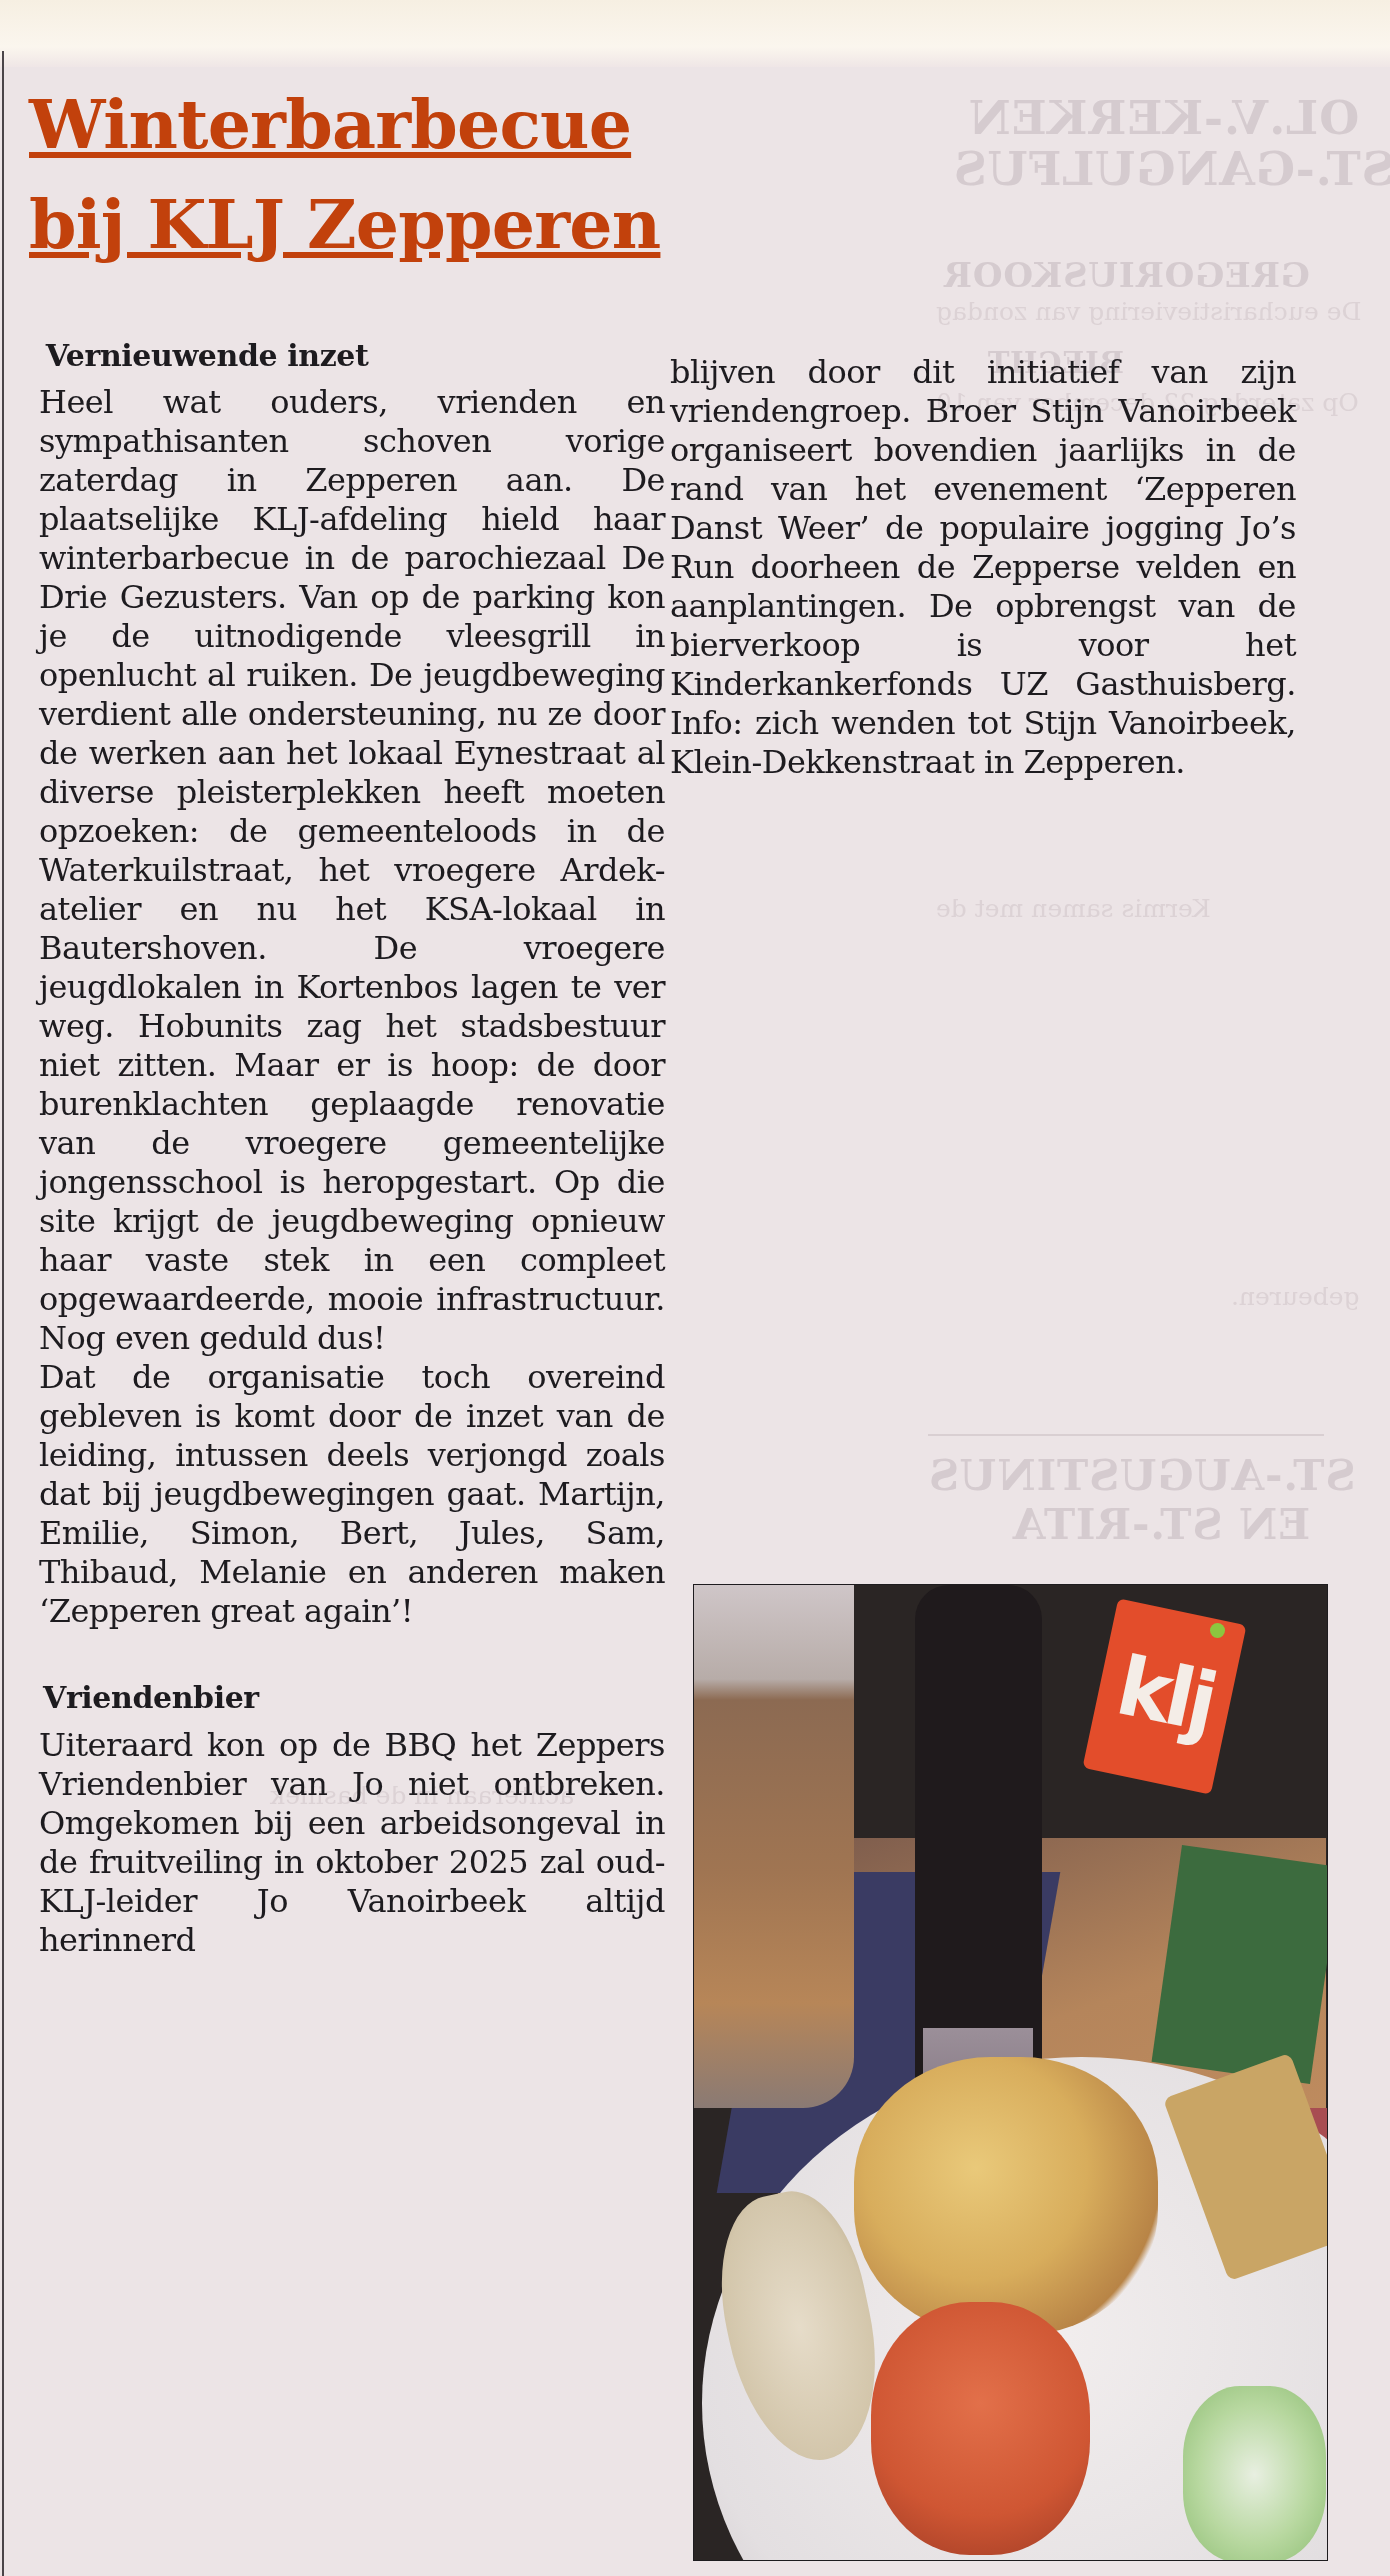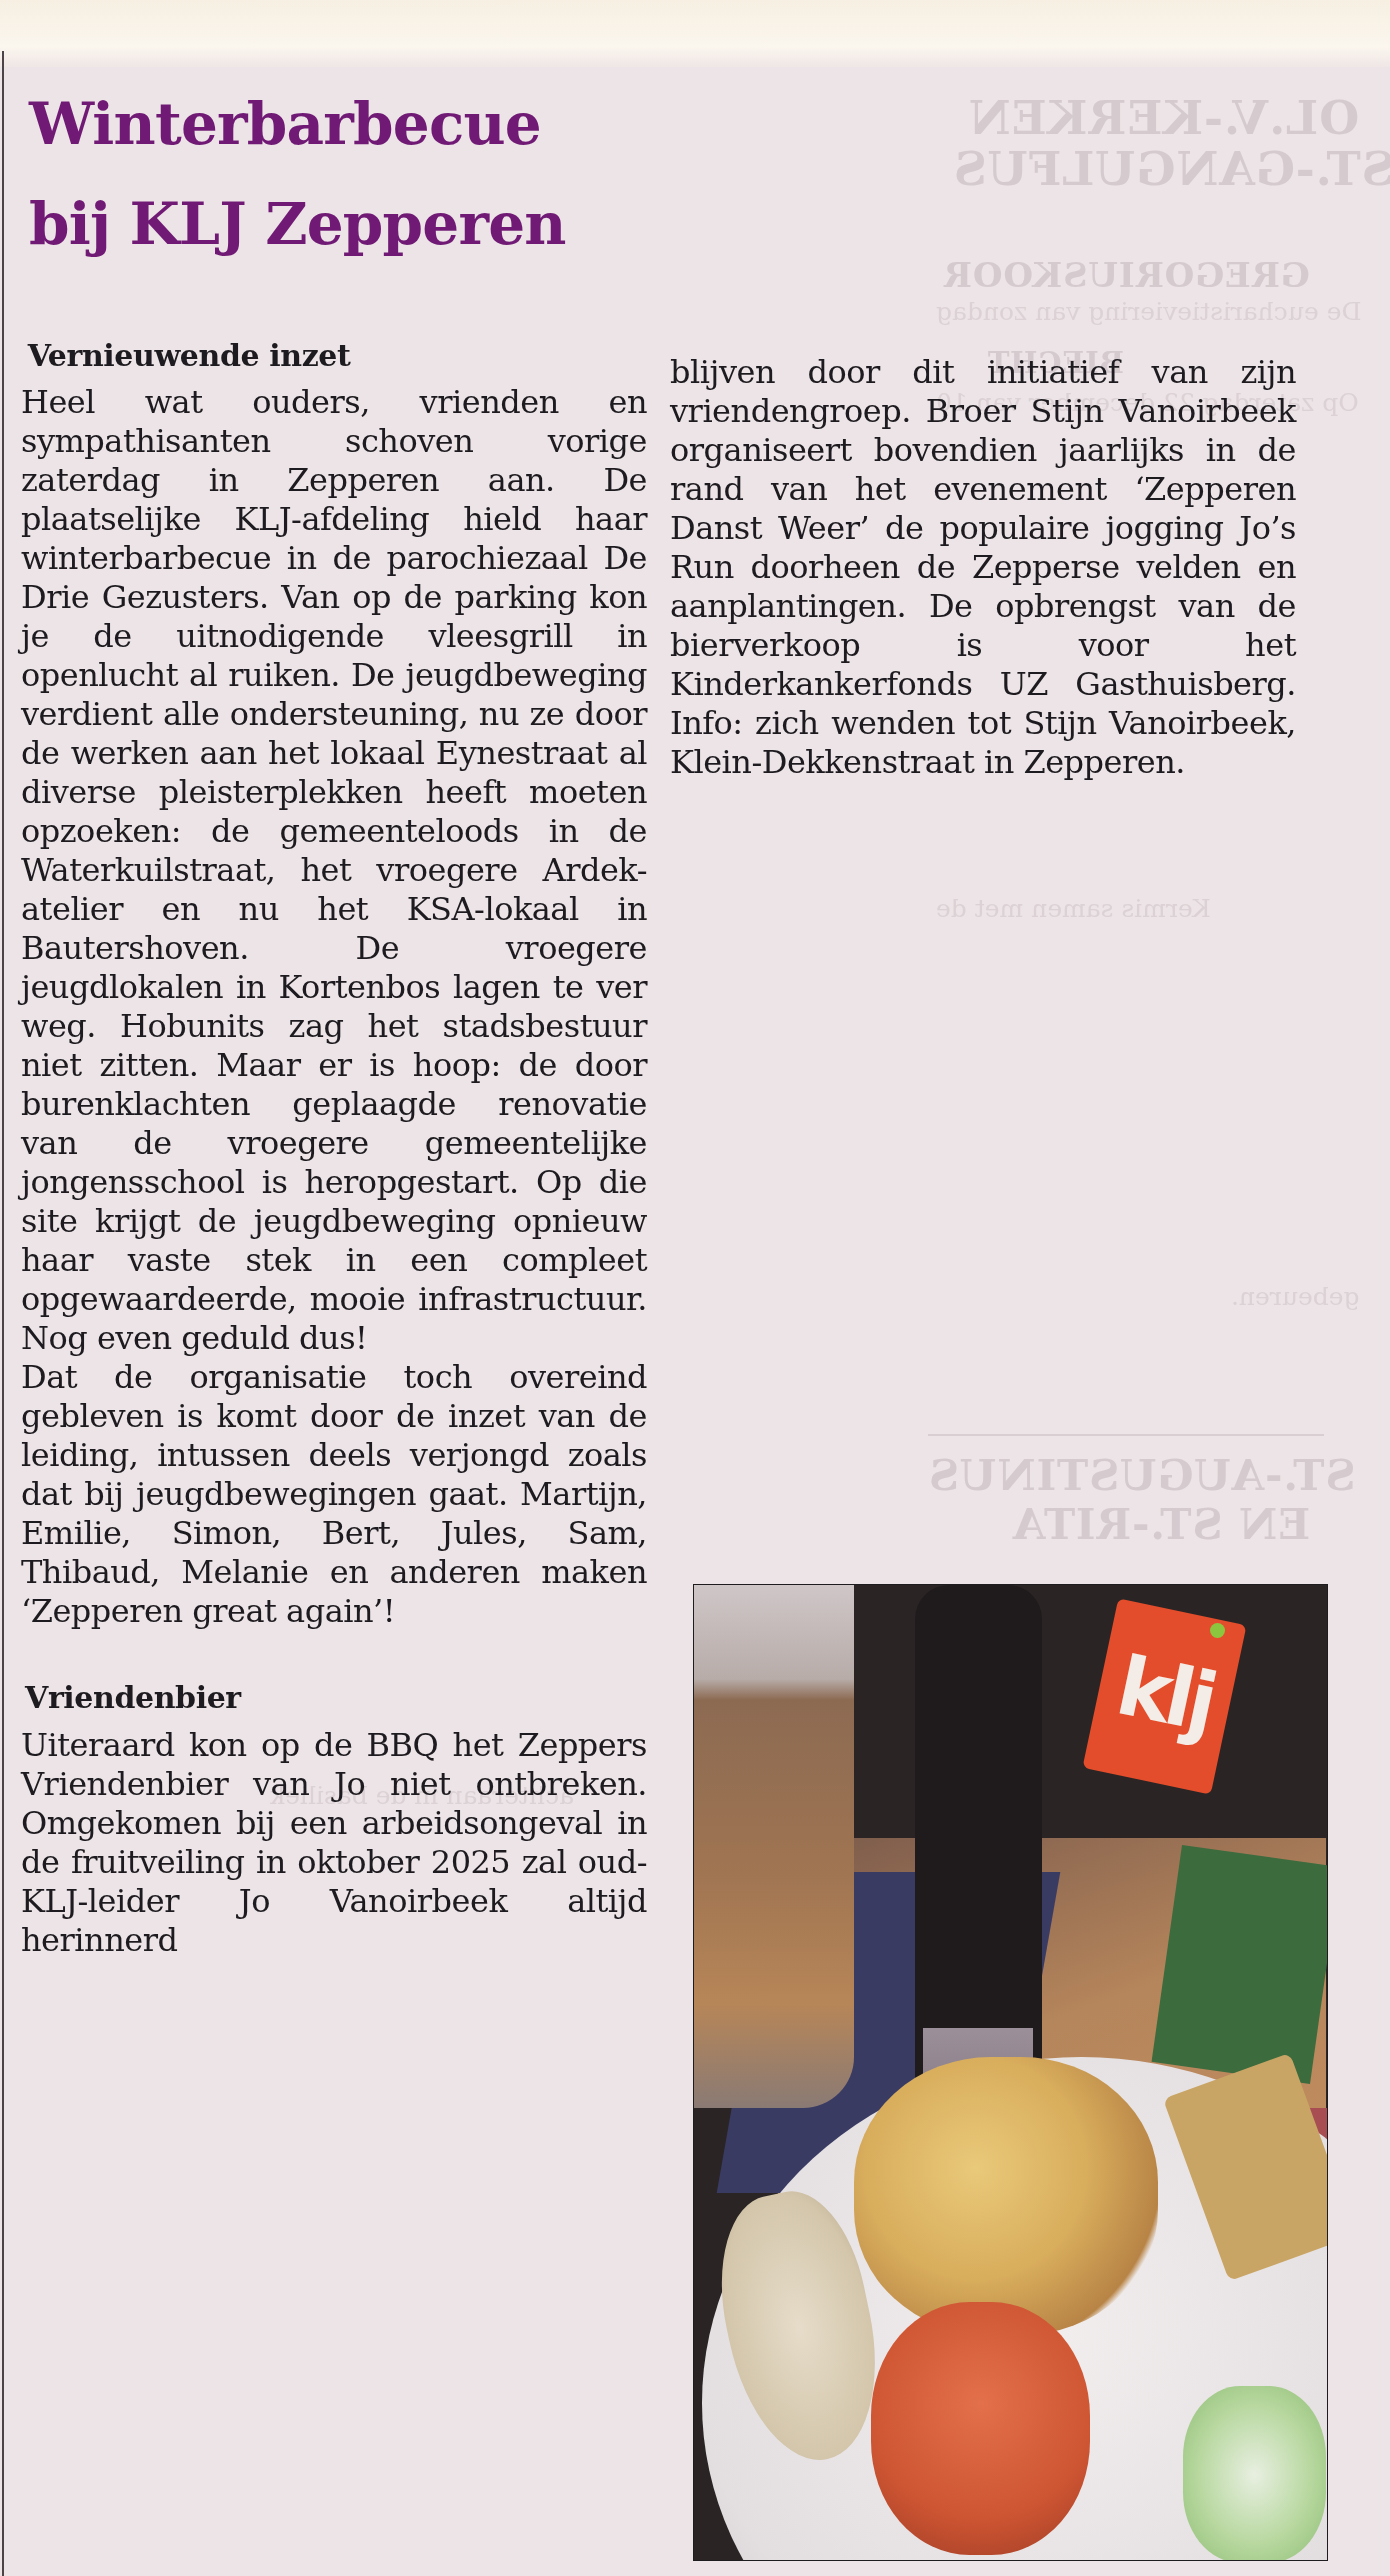--- a/index.html
+++ b/index.html
@@ -18,27 +18,27 @@
   }
   .bleed {
     position:absolute; color:#d5cbcf; font-weight:bold; font-family:"DejaVu Serif", serif;
     transform:scaleX(-1); white-space:nowrap; letter-spacing:0.8px;
   }
   .bleed-small { position:absolute; color:#dcd2d5; font-size:25px; transform:scaleX(-1); white-space:nowrap; }
   .bleed-rule { position:absolute; height:1.7px; background:#d9cfd2; }
   .title {
     position:absolute; left:29px; top:74px; margin:0;
     font-family:"DejaVu Serif", serif; font-weight:bold;
-    font-size:58px; line-height:100px; letter-spacing:-0.8px; color:#701a75;
+    font-size:68px; line-height:100px; letter-spacing:-0.8px; color:#c2410c;text-decoration:underline;
   }
   .col {
     position:absolute; width:626px; font-size:32px; line-height:39px;
     text-align:justify; letter-spacing:-0.5px;
   }
-  .col-left { left:21px; top:336px; }
+  .col-left { left:39px; top:336px; }
   .col-right { left:670px; top:353px; }
   .subhead { font-weight:bold; font-size:30px; line-height:39px; margin:0 0 8.4px 6.7px; letter-spacing:-0.4px; }
   .subhead-2 { margin-top:47px; margin-left:4px; }
   .para { margin:0; }
   .photo {
     position:absolute; left:693px; top:1584px; width:633px; height:975px;
     border:1.7px solid #1e1c1f; overflow:hidden; background:#2a2524;
   }
   .ph { position:absolute; }
   .beer-glass {

